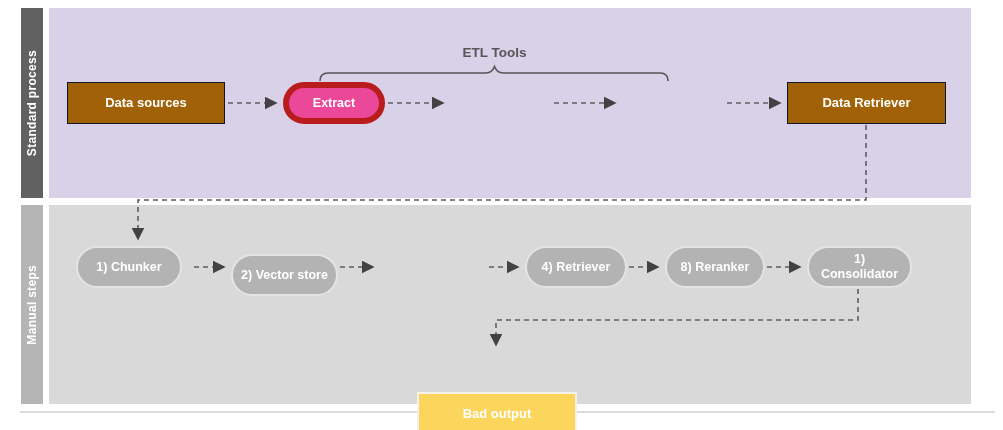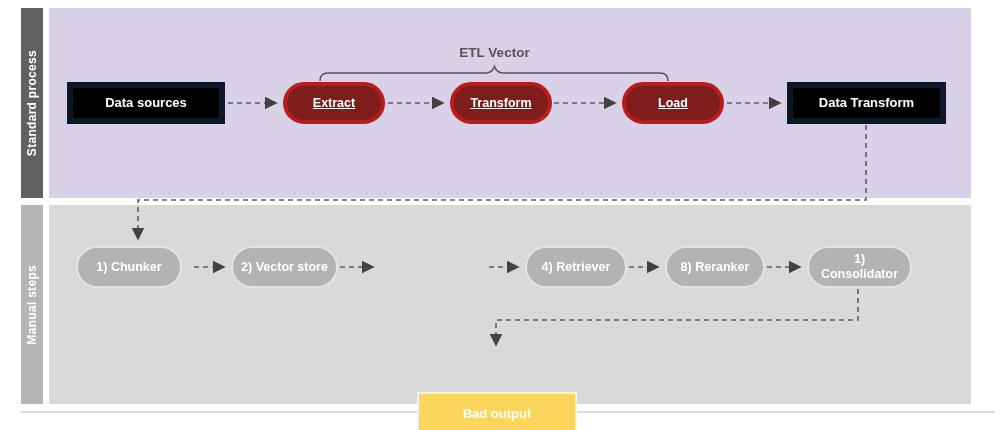--- a/index.html
+++ b/index.html
@@ -17,32 +17,32 @@
   .lane-bg{position:absolute;left:49px;width:922px;}
   .lane-bg.standard{top:8px;height:190px;background:#d8d1e8;}
   .lane-bg.manual{top:205px;height:199px;background:#d9d9d9;}
   .divider{position:absolute;left:20px;top:411px;width:975px;height:2px;background:#dcdcdc;}
 
   .node{
     position:absolute;display:flex;align-items:center;justify-content:center;
     color:#ffffff;font-weight:bold;font-size:12.5px;text-align:center;
     line-height:1.2;padding:0 8px;box-sizing:border-box;
   }
-  .rect-node{background:#000000;border:6px solid #0f172a;}
-  .etl-pill{background:#7f1d1d;border:4px solid #b91c1c;border-radius:22px;text-decoration:underline;}
+  .rect-node{background:#a16207;border:1px solid #0f172a;}
+  .etl-pill{background:#ec4899;border:6px solid #b91c1c;border-radius:22px;}
   .manual-pill{background:#b3b3b3;border:2px solid #e4e4e4;border-radius:22px;}
   .bad-node{background:#fcd55c;border:2px solid #f4f2ea;margin-top:40px;}
 
   #n-data-sources{left:67px;top:82px;width:158px;height:42px;font-size:13px;}
   #n-extract{left:283px;top:82px;width:102px;height:42px;}
   #n-transform{left:450px;top:82px;width:102px;height:42px;}
   #n-load{left:622px;top:82px;width:102px;height:42px;}
   #n-warehouse{left:787px;top:82px;width:159px;height:42px;font-size:13px;}
   #n-chunker{left:76px;top:246px;width:106px;height:42px;}
-  #n-vector{left:231px;top:246px;width:107px;height:42px;}
+  #n-vector{left:231px;top:254px;width:107px;height:42px;}
   #n-rewriter{left:380px;top:246px;width:107px;height:42px;}
   #n-retriever{left:525px;top:246px;width:102px;height:42px;}
   #n-reranker{left:665px;top:246px;width:100px;height:42px;}
   #n-consolidator{left:807px;top:246px;width:105px;height:42px;}
   #n-bad-output{left:417px;top:352px;width:160px;height:44px;font-size:13px;}
 
   .bracket-label{
     position:absolute;left:434px;top:45px;width:121px;text-align:center;
     color:#565656;font-weight:bold;font-size:13.5px;
   }
@@ -80,27 +80,25 @@
       <path d="M194,267 L224,267" marker-end="url(#arw)"></path>
       <path d="M340,267 L373,267" marker-end="url(#arw)"></path>
       <path d="M489,267 L518,267" marker-end="url(#arw)"></path>
       <path d="M629,267 L658,267" marker-end="url(#arw)"></path>
       <path d="M767,267 L800,267" marker-end="url(#arw)"></path>
       <path d="M858,289 L858,320 L496,320 L496,345" marker-end="url(#arw)"></path>
     </g>
     <path d="M320,81 Q320,73 328,73 L486,73 Q492,73 494.5,66.5 Q497,73 503,73 L660,73 Q668,73 668,81" stroke="#565656" stroke-width="1.6" fill="none"></path>
   </svg>
 
-  <div class="bracket-label">ETL Vector</div>
+  <div class="bracket-label">ETL Tools</div>
 
   <div class="node rect-node" id="n-data-sources">Data sources</div>
   <div class="node etl-pill" id="n-extract">Extract</div>
-  <div class="node etl-pill" id="n-transform">Transform</div>
-  <div class="node etl-pill" id="n-load">Load</div>
-  <div class="node rect-node" id="n-warehouse">Data Transform</div>
+  <div class="node rect-node" id="n-warehouse">Data Retriever</div>
 
   <div class="node manual-pill" id="n-chunker">1) Chunker</div>
   <div class="node manual-pill" id="n-vector">2) Vector store</div>
   <div class="node manual-pill" id="n-retriever">4) Retriever</div>
   <div class="node manual-pill" id="n-reranker">8) Reranker</div>
   <div class="node manual-pill" id="n-consolidator">1) Consolidator</div>
 
   <div class="node bad-node" id="n-bad-output">Bad output</div>
 
 </div>

